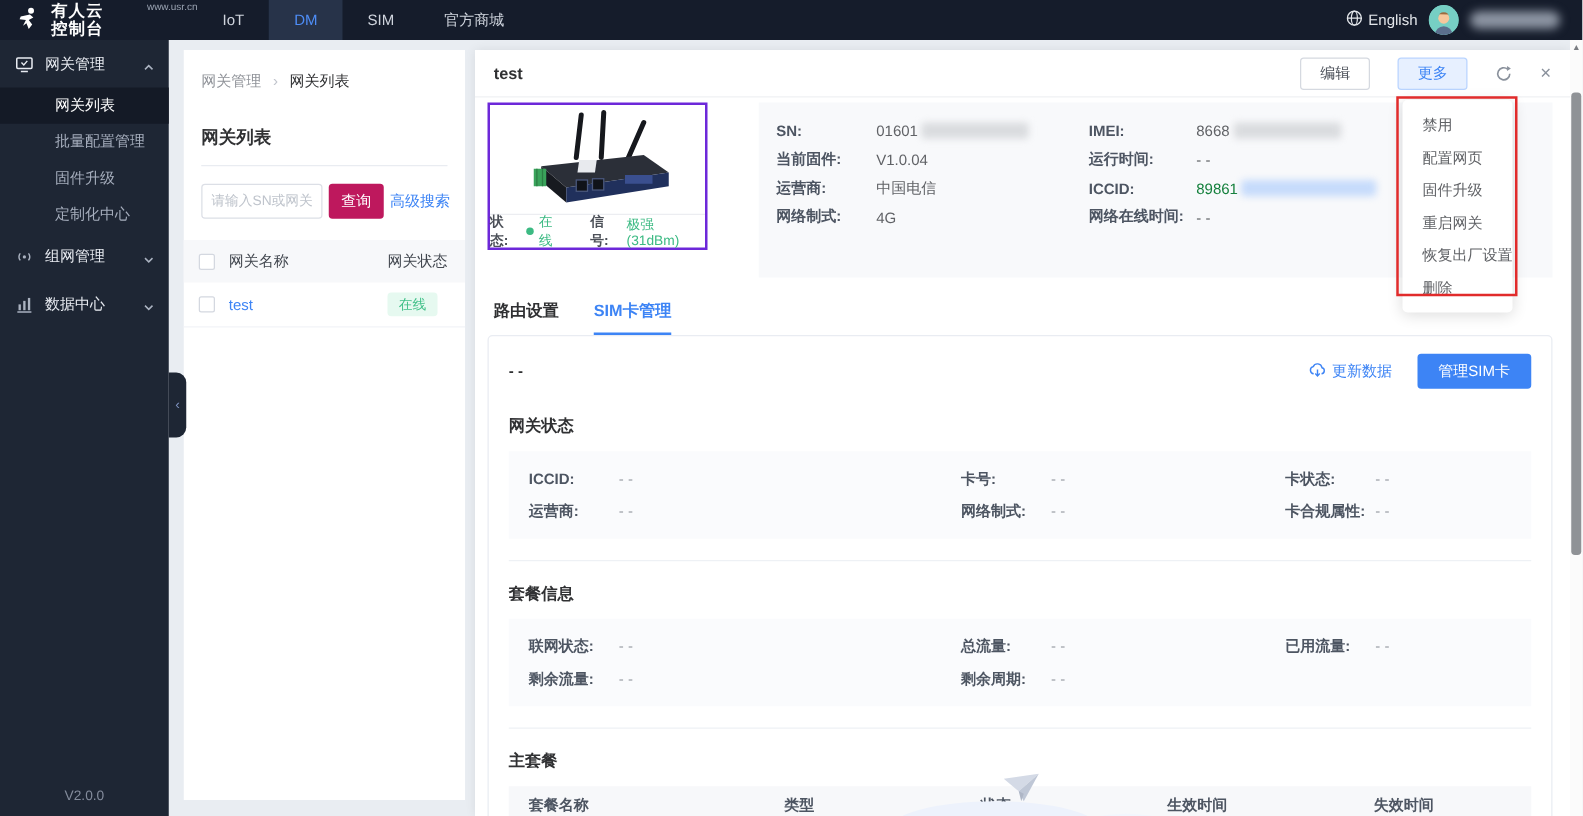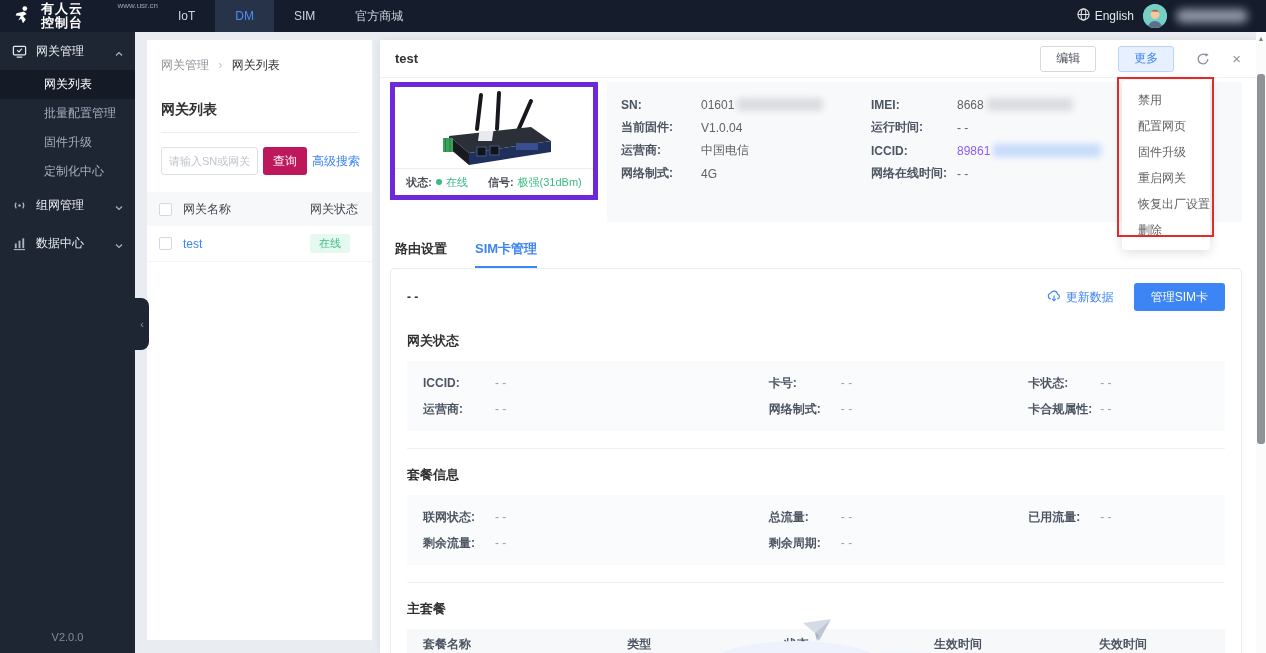--- a/index.html
+++ b/index.html
@@ -54,37 +54,37 @@
   
   .detail { position:absolute; left:380px; top:40px; right:10px; bottom:0; background:#fff; box-shadow:0 0 8px rgba(0,0,0,.08); z-index:20; }
   .dt-header { position:absolute; top:0; left:0; right:0; height:38px; display:flex; align-items:center; padding:0 15px; border-bottom:1px solid #f0f1f4; }
   .dt-title { font-weight:bold; color:#303133; font-size:13px; }
   .dt-actions { margin-left:auto; display:flex; align-items:center; gap:22px; }
   .btn-edit { height:26px; padding:0 15px; background:#fff; border:1px solid #d5d9e0; border-radius:3px; color:#4a4f58; font-size:12px; cursor:pointer; font-family:inherit; }
   .btn-more { height:26px; padding:0 15px; background:#e7f0ff; border:1px solid #b9d4ff; border-radius:3px; color:#3d84f5; font-size:12px; cursor:pointer; font-family:inherit; }
   .icon-btn { color:#8a919c; cursor:pointer; display:flex; align-items:center; }
   .icon-close { font-size:15px; line-height:1; }
 
-  .dev-card { position:absolute; left:10px; top:42px; width:208px; height:118px; border:5px solid #6d28d9; }
+  .dev-card { position:absolute; left:10px; top:42px; width:176px; height:118px; border:2px solid #6d28d9; }
   .dev-img { height:90px; display:flex; align-items:center; justify-content:center; }
   .dev-status { position:absolute; bottom:0; left:0; right:0; height:27px; border-top:1px solid #ecedf1; display:flex; align-items:center; justify-content:center; gap:4px; font-size:11px; color:#4c5058; font-weight:bold; }
   .dot-online { width:6px; height:6px; border-radius:50%; background:#3cba83; }
   .green { color:#3cba83; font-weight:normal; }
   .sig-gap { width:12px; }
 
   .dev-info { position:absolute; left:227px; top:42px; right:14px; height:140px; background:#f8f9fb; display:flex; padding:11px 0; }
   .dev-col1 { flex:0 0 250px; }
   .dev-col2 { flex:1; }
   .dev-row { display:flex; align-items:center; height:23px; }
   .dev-label { width:80px; margin-left:14px; color:#4d5562; font-weight:bold; flex:none; }
   .dev-col2 .dev-label { width:86px; }
   .dev-val { color:#606266; display:flex; align-items:center; gap:3px; }
   .blur-pill { display:inline-block; width:86px; height:13px; border-radius:3px; background:#dadcdf; filter:blur(3px); }
   .blur-pill.blue { background:#c6dbfb; width:108px; }
-  .link-val { color:#8b5cf6; }
+  .link-val { color:#15803d; }
 
   .dt-tabs { position:absolute; left:15px; top:200px; display:flex; gap:28px; font-size:13px; }
   .dt-tab { padding-bottom:8px; color:#303133; font-weight:bold; cursor:pointer; border-bottom:2px solid transparent; }
   .dt-tab.active { color:#3d84f5; border-bottom-color:#3d84f5; }
 
   .sim-card { position:absolute; left:10px; top:228px; right:14px; height:490px; border:1px solid #e9ecf2; border-radius:4px; padding:10px 16px; overflow:hidden; }
   .sim-head { display:flex; align-items:center; height:36px; }
   .sim-title { color:#303133; font-weight:bold; }
   .sim-head-right { margin-left:auto; display:flex; align-items:center; gap:20px; }
   .link-refresh { color:#3d84f5; display:flex; align-items:center; gap:5px; cursor:pointer; }

